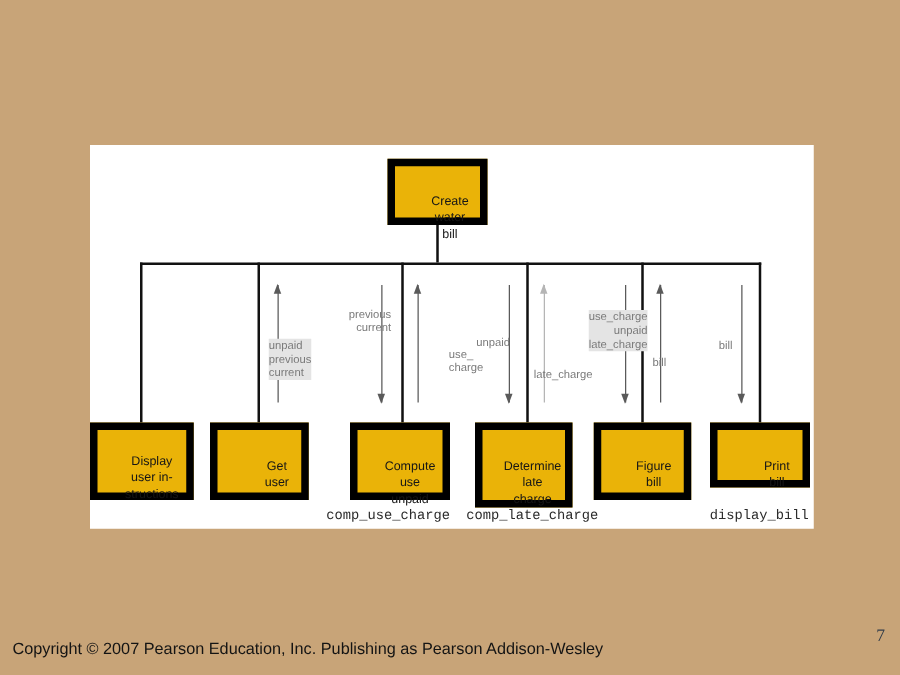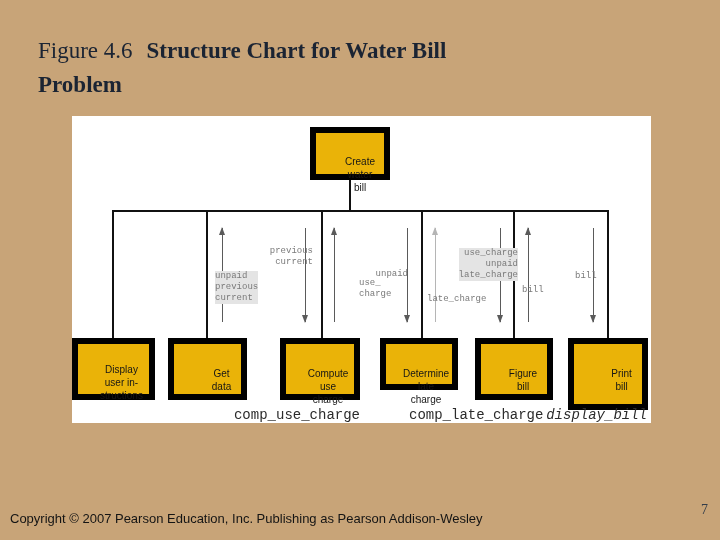--- a/index.html
+++ b/index.html
@@ -57,57 +57,52 @@
   }
   .arr.down::after{
     content:"";position:absolute;bottom:-1px;left:-3px;
     border:solid transparent;border-width:8px 3.5px 0 3.5px;
     border-top-color:currentColor;
   }
 
   
   .dlabel{
     position:absolute;
-    font-family:Liberation Mono, monospace;
+    font-family:Liberation Sans, sans-serif;
     font-size:9px;line-height:11px;color:#7a7a7a;
     white-space:pre-line;
   }
   .dlabel.right{text-align:right;}
   .dlabel.hl{background:#e4e4e4;}
 
   
   .sublabel{
     position:absolute;top:291px;
     font-family:"Liberation Mono", monospace;
-    font-size:14px;color:#2b2b2b;
+    font-size:11px;color:#2b2b2b;
     white-space:nowrap;
-    margin-left:36px;
   }
 
   
   .footer{
     position:absolute;left:10px;top:511px;
     font-family:Liberation Sans, sans-serif;
     font-size:13px;color:#141414;
   }
   .pagenum{
     position:absolute;left:701px;top:502px;
     font-family:"Liberation Serif", serif;
     font-size:14px;color:#333d4a;
   }
 </style>
 </head>
 <body>
 
 <div class="slide">
 
-  <div class="title">
-    <div><span class="t-prefix">Figure 4.6</span><span class="t-bold">Structure Chart for Water Bill</span></div>
-    <div class="t-bold">Problem</div>
-  </div>
 
   <div class="panel">
 
     <div class="box" style="left:238px;top:11px;width:80px;height:53px;padding:9px 0 0 20px;">
       <span class="bt">Create
 water
 bill</span>
     </div>
 
     <div class="vline" style="left:277px;top:64px;height:30px;"></div>
@@ -143,42 +138,42 @@
     <div class="dlabel" style="left:450px;top:169px;">bill</div>
     <div class="dlabel" style="left:503px;top:155px;">bill</div>
 
     <div class="box" style="left:0px;top:222px;width:83px;height:62px;padding:6px 0 0 16px;">
       <span class="bt">Display
 user in-
 structions</span>
     </div>
     <div class="box" style="left:96px;top:222px;width:79px;height:62px;padding:10px 0 0 28px;">
       <span class="bt">Get
-data</span>
+user</span>
     </div>
     <div class="box" style="left:208px;top:222px;width:80px;height:62px;padding:10px 0 0 16px;">
       <span class="bt">Compute
 use
-charge</span>
+unpaid</span>
     </div>
-    <div class="box" style="left:308px;top:222px;width:78px;height:52px;padding:10px 0 0 14px;">
+    <div class="box" style="left:308px;top:222px;width:78px;height:68px;padding:10px 0 0 14px;">
       <span class="bt">Determine
 late
 charge</span>
     </div>
     <div class="box" style="left:403px;top:222px;width:78px;height:62px;padding:10px 0 0 18px;">
       <span class="bt">Figure
 bill</span>
     </div>
-    <div class="box" style="left:496px;top:222px;width:80px;height:72px;padding:10px 0 0 27px;">
+    <div class="box" style="left:496px;top:222px;width:80px;height:52px;padding:10px 0 0 27px;">
       <span class="bt">Print
 bill</span>
     </div>
 
     <div class="sublabel" style="right:291px;">comp_use_charge</div>
     <div class="sublabel" style="left:301px;">comp_late_charge</div>
-    <div class="sublabel" style="right:4px;font-style:italic;">display_bill</div>
+    <div class="sublabel" style="right:4px;">display_bill</div>
   </div>
 
   <div class="footer">Copyright © 2007 Pearson Education, Inc. Publishing as Pearson Addison-Wesley</div>
   <div class="pagenum">7</div>
 
 </div>
 
 </body></html>

